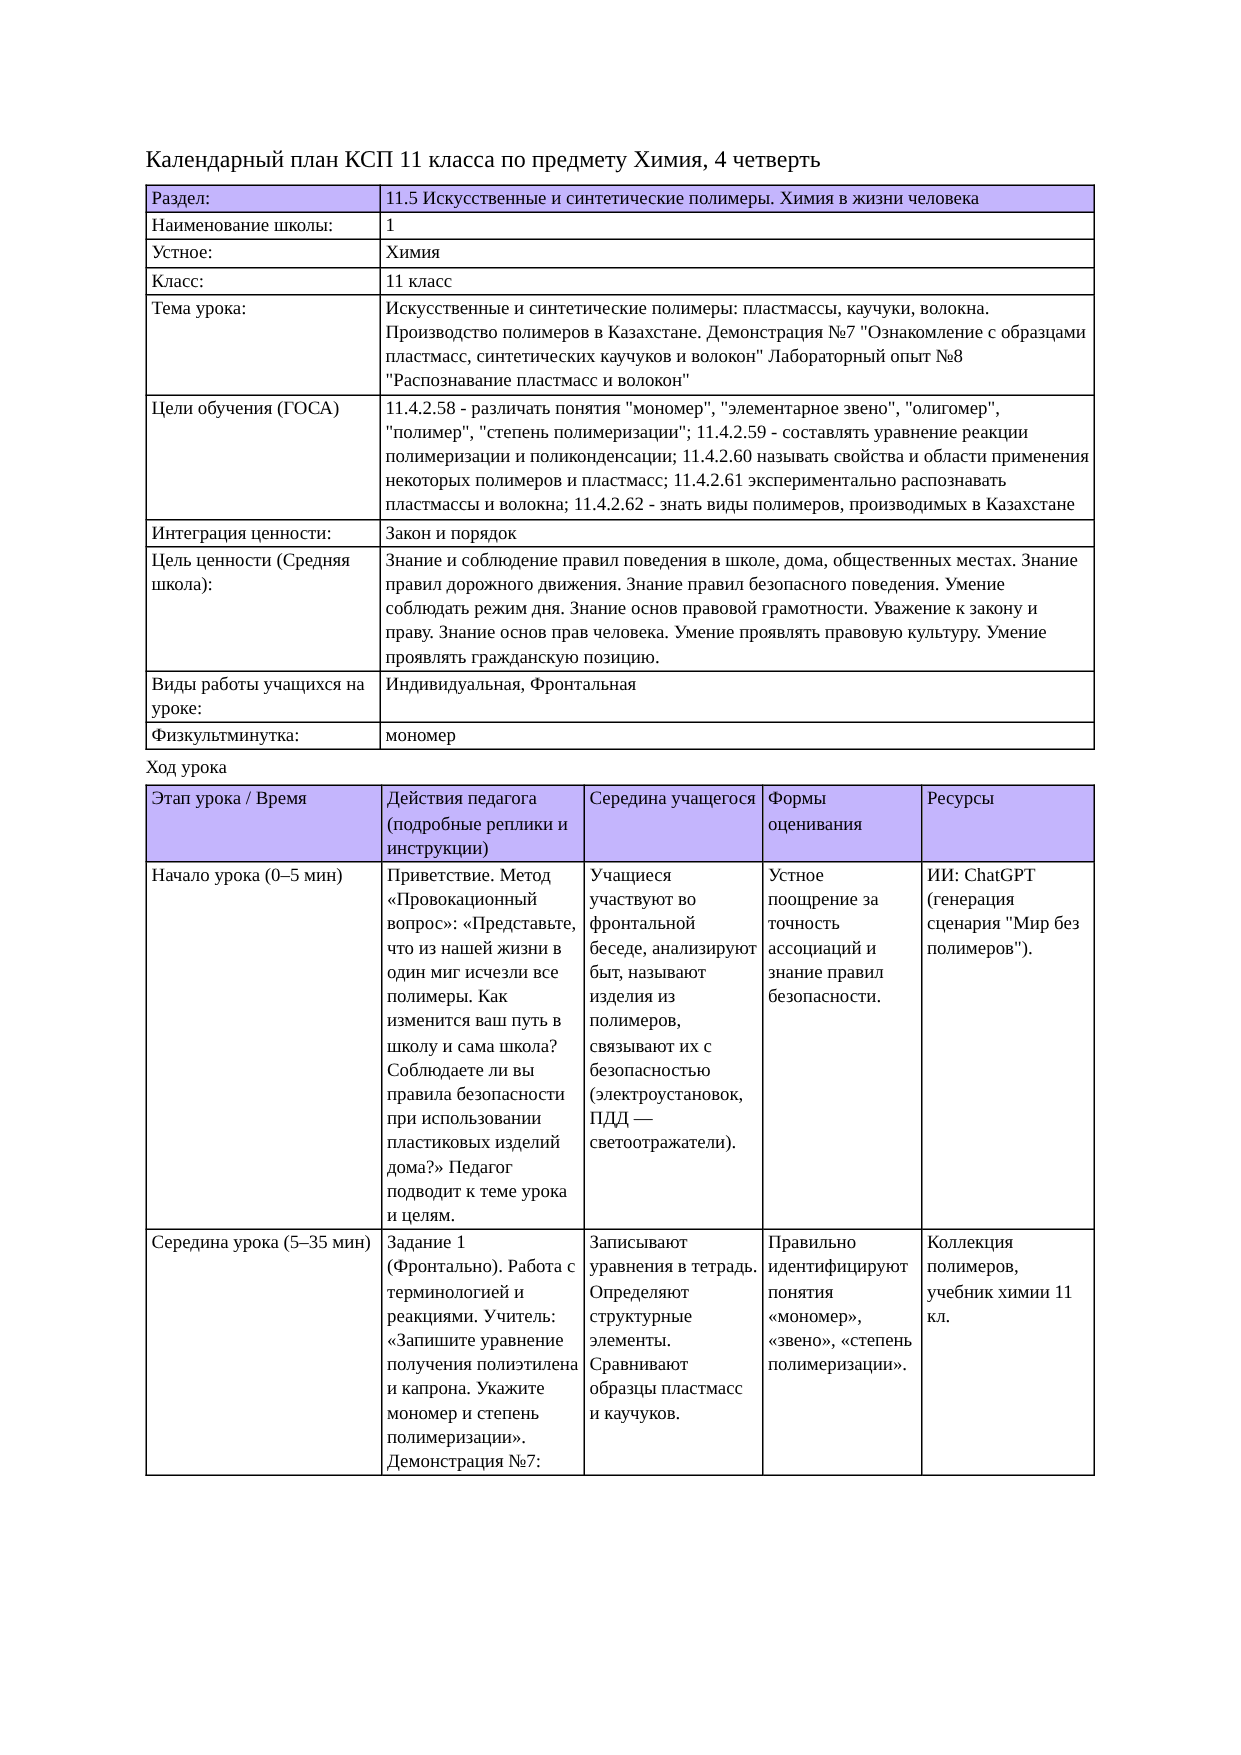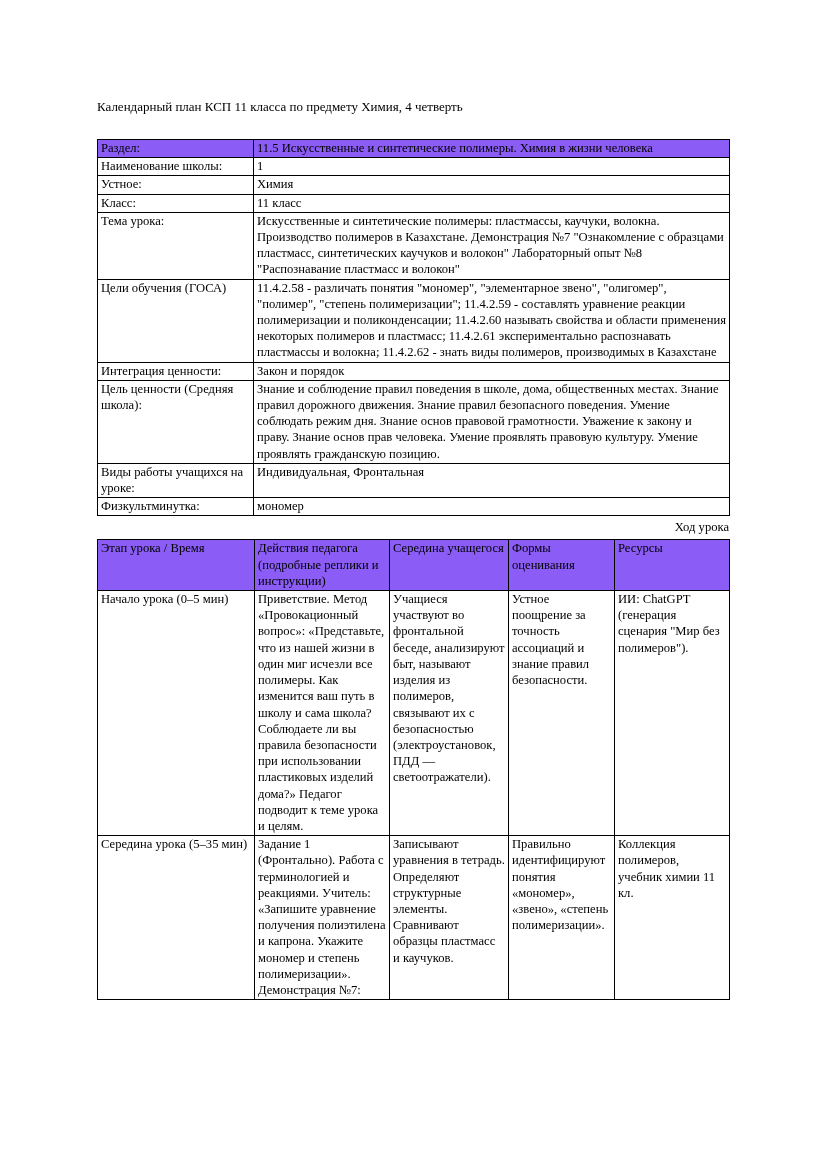--- a/index.html
+++ b/index.html
@@ -2,29 +2,29 @@
 <html><head>
 <meta charset="utf-8">
 <style>
   html, body { margin:0; padding:0; }
   body {
     width:827px; height:1170px; background:#ffffff; overflow:hidden;
     font-family:"Liberation Serif", serif; color:#000000;
     -webkit-font-smoothing:antialiased;
   }
   .page { position:absolute; left:97px; top:99px; width:632px; }
-  .doc-title { font-size:13px; font-weight:normal; margin:0 0 24px 0; line-height:16px; }
+  .doc-title { font-size:16px; font-weight:normal; margin:0 0 8px 0; line-height:16px; }
   table { border-collapse:collapse; table-layout:fixed; width:632px; }
   td, th {
     border:1px solid #000000; vertical-align:top; text-align:left;
     padding:0 3px 1px 3px; font-size:12.6px; line-height:16.2px; font-weight:normal;
     overflow:hidden; word-wrap:break-word;
   }
-  .shaded { background:#8b5cf6; }
-  .flow-heading { font-size:12.6px; line-height:16px; margin:3px 0 4px 0;text-align:right; }
+  .shaded { background:#c4b5fd; }
+  .flow-heading { font-size:12.6px; line-height:16px; margin:3px 0 4px 0; }
   .info-table { margin-bottom:0; }
 </style>
 </head>
 <body>
 
 <div class="page">
 
   <p class="doc-title">Календарный план КСП 11 класса по предмету Химия, 4 четверть</p>
 
   <table class="info-table">

